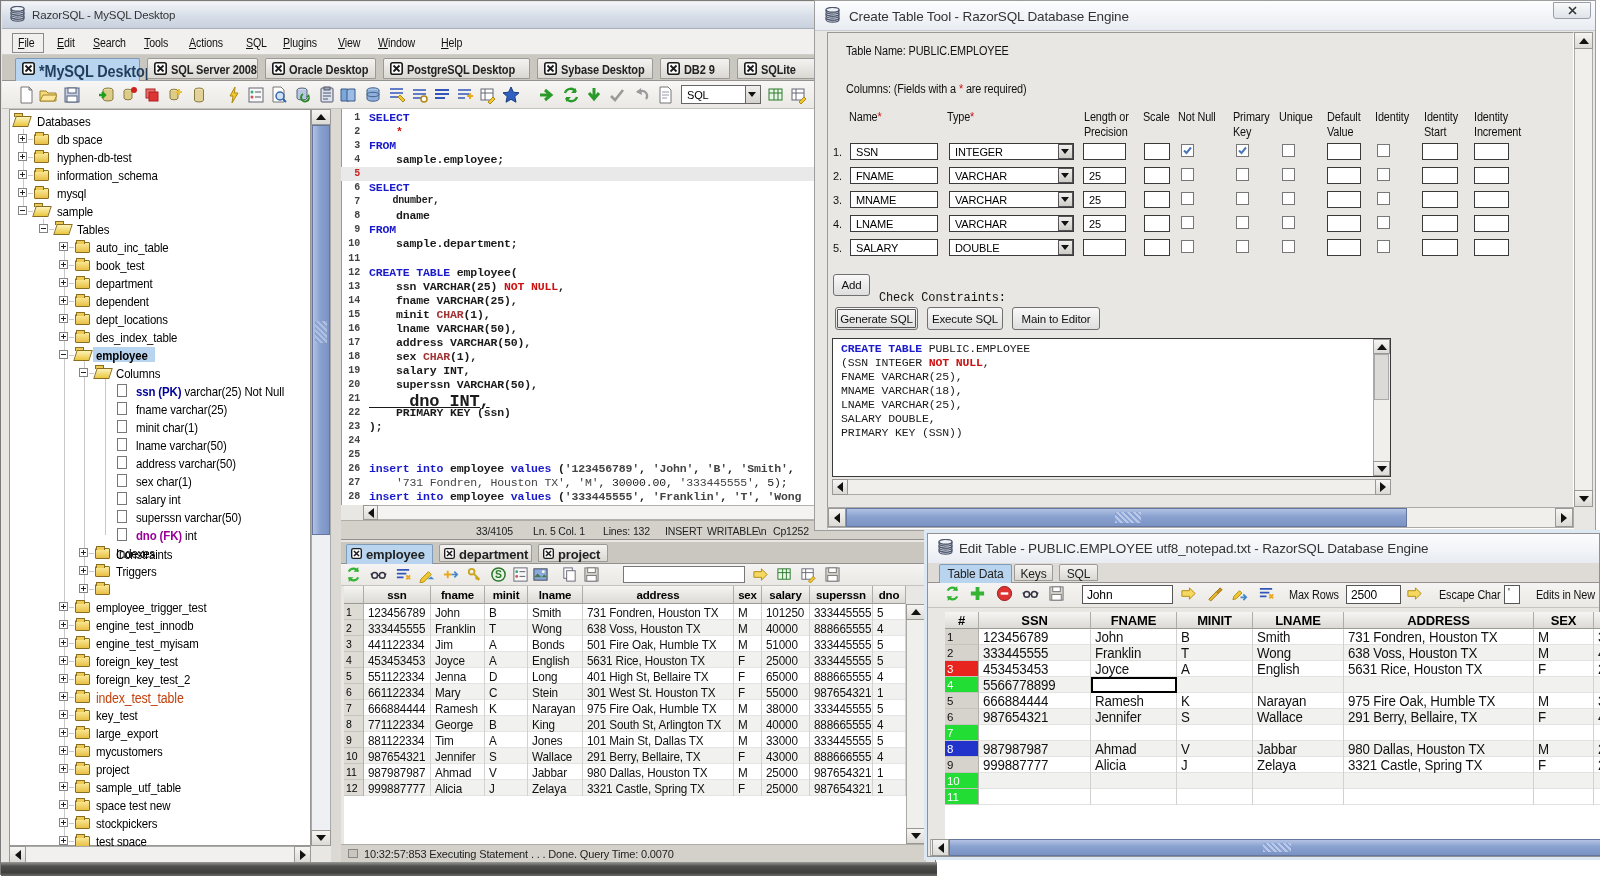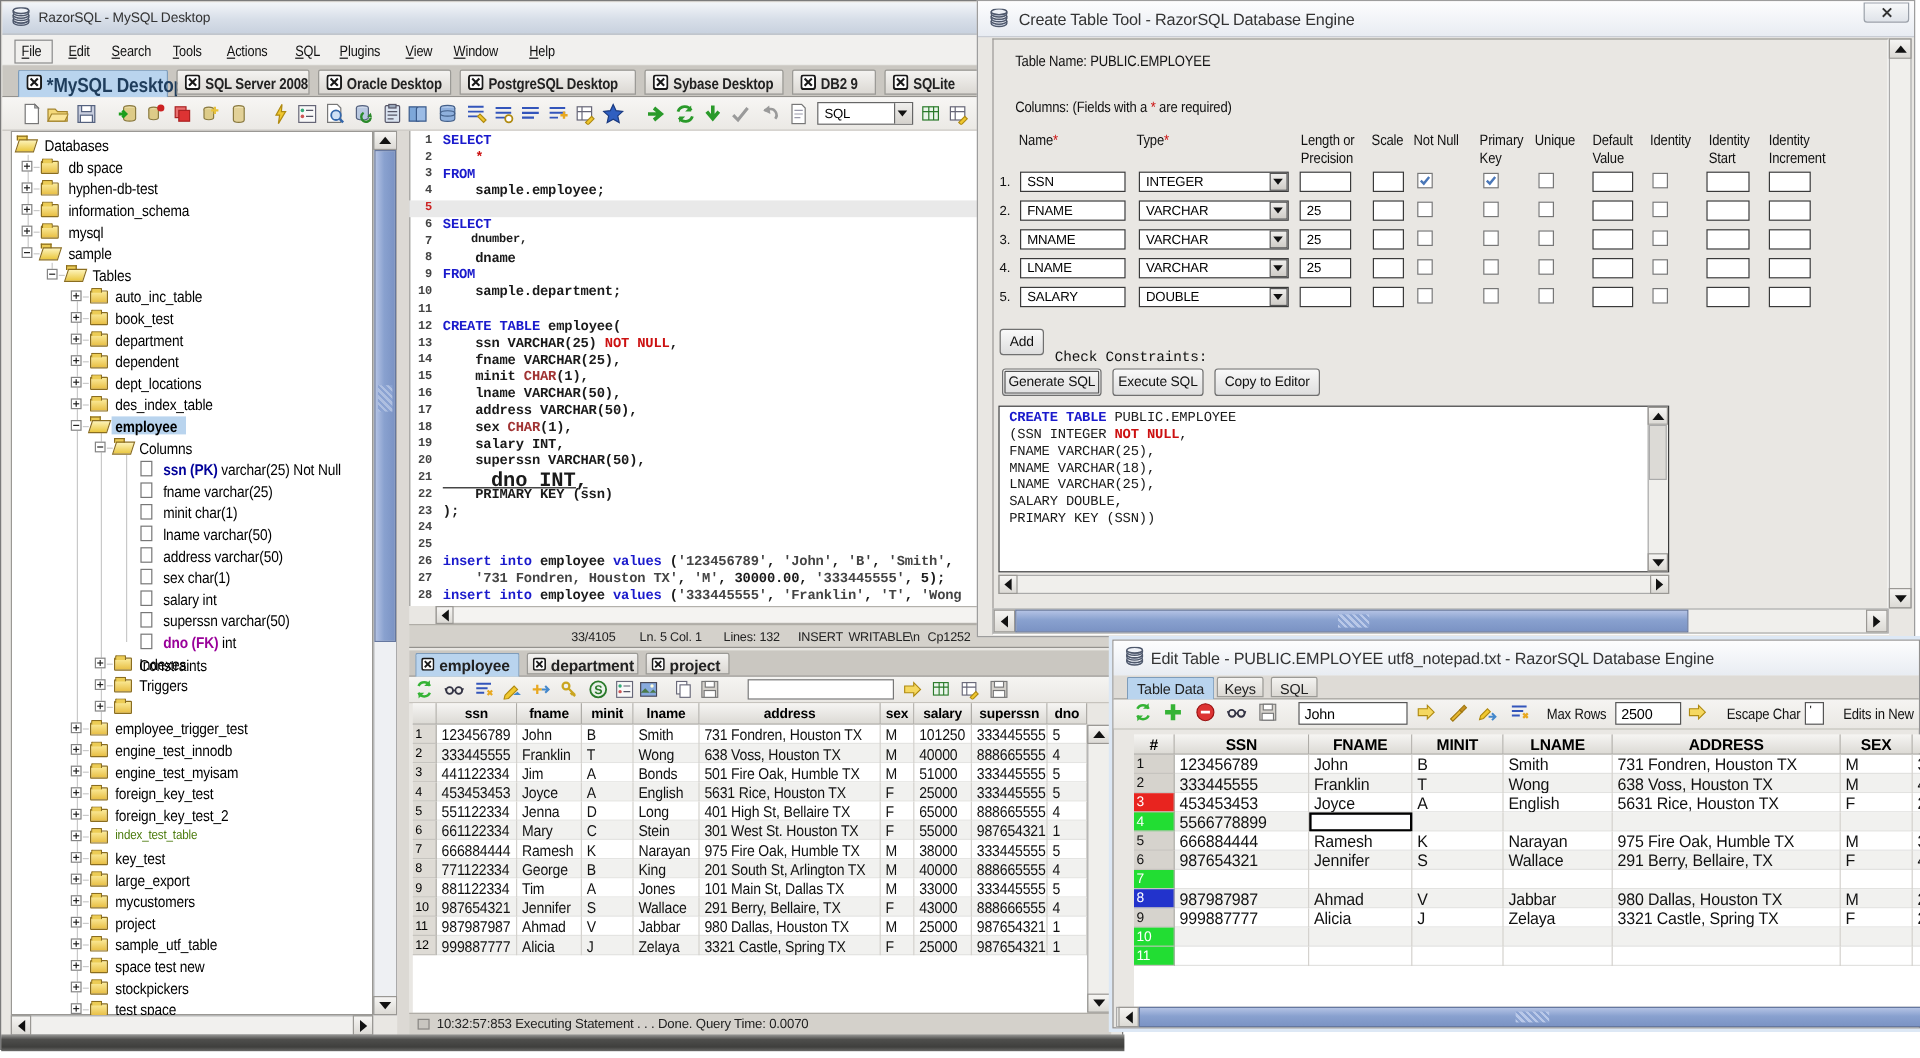--- a/index.html
+++ b/index.html
@@ -340,21 +340,21 @@
 <div class="eb plus" style="left:58px;top:655px;"></div>
 <div class="fold" style="left:74px;top:655px;"></div>
 <div class="abs" style="left:95px;top:653px;font-size:13px;color:#000;white-space:nowrap;"><span class="cx" style="transform:scaleX(.88)">foreign_key_test</span></div>
 <div class="abs" style="left:68px;top:678px;width:5px;height:1px;background:#c9c9c9;"></div>
 <div class="eb plus" style="left:58px;top:673px;"></div>
 <div class="fold" style="left:74px;top:673px;"></div>
 <div class="abs" style="left:95px;top:671px;font-size:13px;color:#000;white-space:nowrap;"><span class="cx" style="transform:scaleX(.88)">foreign_key_test_2</span></div>
 <div class="abs" style="left:68px;top:696px;width:5px;height:1px;background:#c9c9c9;"></div>
 <div class="eb plus" style="left:58px;top:691px;"></div>
 <div class="fold" style="left:74px;top:691px;"></div>
-<div class="abs" style="left:95px;top:689px;font-size:11px;color:#4d7c0f;white-space:nowrap;"><span class="cx" style="transform:scaleX(.88)">index_test_table</span></div>
+<div class="abs" style="left:95px;top:689px;font-size:14px;color:#c2410c;white-space:nowrap;"><span class="cx" style="transform:scaleX(.88)">index_test_table</span></div>
 <div class="abs" style="left:68px;top:714px;width:5px;height:1px;background:#c9c9c9;"></div>
 <div class="eb plus" style="left:58px;top:709px;"></div>
 <div class="fold" style="left:74px;top:709px;"></div>
 <div class="abs" style="left:95px;top:707px;font-size:13px;color:#000;white-space:nowrap;"><span class="cx" style="transform:scaleX(.88)">key_test</span></div>
 <div class="abs" style="left:68px;top:732px;width:5px;height:1px;background:#c9c9c9;"></div>
 <div class="eb plus" style="left:58px;top:727px;"></div>
 <div class="fold" style="left:74px;top:727px;"></div>
 <div class="abs" style="left:95px;top:725px;font-size:13px;color:#000;white-space:nowrap;"><span class="cx" style="transform:scaleX(.88)">large_export</span></div>
 <div class="abs" style="left:68px;top:750px;width:5px;height:1px;background:#c9c9c9;"></div>
 <div class="eb plus" style="left:58px;top:745px;"></div>
@@ -441,21 +441,21 @@
 <div class="abs mono" style="left:368px;top:391.0px;font-size:17px;font-weight:bold;color:#1a1a1a;white-space:pre;text-decoration:underline;">    dno INT,</div>
 <div class="abs mono" style="left:340px;top:406.1px;width:19px;text-align:right;font-size:10px;font-weight:bold;color:#444;">22</div>
 <div class="abs mono" style="left:368px;top:405.1px;font-size:11.5px;font-weight:bold;color:#1a1a1a;white-space:pre;">    PRIMARY KEY (ssn)</div>
 <div class="abs mono" style="left:340px;top:420.1px;width:19px;text-align:right;font-size:10px;font-weight:bold;color:#444;">23</div>
 <div class="abs mono" style="left:368px;top:419.1px;font-size:11.5px;font-weight:bold;color:#1a1a1a;white-space:pre;">);</div>
 <div class="abs mono" style="left:340px;top:434.2px;width:19px;text-align:right;font-size:10px;font-weight:bold;color:#444;">24</div>
 <div class="abs mono" style="left:340px;top:448.2px;width:19px;text-align:right;font-size:10px;font-weight:bold;color:#444;">25</div>
 <div class="abs mono" style="left:340px;top:462.2px;width:19px;text-align:right;font-size:10px;font-weight:bold;color:#444;">26</div>
 <div class="abs mono" style="left:368px;top:461.2px;font-size:11.5px;font-weight:bold;color:#1a1a1a;white-space:pre;"><span class="kw">insert</span> <span class="kw">into</span> employee <span class="kw">values</span> (<span class="str">'123456789'</span>, <span class="str">'John'</span>, <span class="str">'B'</span>, <span class="str">'Smith'</span>,</div>
 <div class="abs mono" style="left:340px;top:476.3px;width:19px;text-align:right;font-size:10px;font-weight:bold;color:#444;">27</div>
-<div class="abs mono" style="left:368px;top:475.3px;font-size:11.5px;font-weight:bold;color:#1a1a1a;white-space:pre;">    <span class="str">'731 Fondren, Houston TX'</span>, <span class="str">'M'</span>, 30000.00, <span class="str">'333445555'</span>, 5);</div>
+<div class="abs mono" style="left:368px;top:475.3px;font-size:11.5px;font-weight:normal;color:#1a1a1a;white-space:pre;">    <span class="str">'731 Fondren, Houston TX'</span>, <span class="str">'M'</span>, 30000.00, <span class="str">'333445555'</span>, 5);</div>
 <div class="abs mono" style="left:340px;top:490.4px;width:19px;text-align:right;font-size:10px;font-weight:bold;color:#444;">28</div>
 <div class="abs mono" style="left:368px;top:489.4px;font-size:11.5px;font-weight:bold;color:#1a1a1a;white-space:pre;"><span class="kw">insert</span> <span class="kw">into</span> employee <span class="kw">values</span> (<span class="str">'333445555'</span>, <span class="str">'Franklin'</span>, <span class="str">'T'</span>, <span class="str">'Wong</span></div>
 <div class="abs" style="left:362px;top:504px;width:563px;height:15px;background:#f4f3f1;border:1px solid #b3b1ac;"></div>
 <div class="sab" style="left:362px;top:504px;width:15px;height:15px;">
       <span class="tri tl" style="border-right-color:#111"></span>
     </div>
 <div class="abs" style="left:340px;top:519px;width:585px;height:20px;background:#d4d1cb;border-top:1px solid #b0ada7;border-bottom:1px solid #94928e;"></div>
 <div class="abs" style="left:475px;top:524px;font-size:10.5px;color:#222;">33/4105</div>
 <div class="abs" style="left:532px;top:524px;font-size:10.5px;color:#222;">Ln. 5 Col. 1</div>
 <div class="abs" style="left:602px;top:524px;font-size:10.5px;color:#222;">Lines: 132</div>
@@ -827,21 +827,21 @@
 <div class="cb" style="left:421px;top:239px;"></div>
 <div class="cb" style="left:467px;top:239px;"></div>
 <div class="inp" style="left:512px;top:238px;width:34px;height:17px;"></div>
 <div class="cb" style="left:562px;top:239px;"></div>
 <div class="inp" style="left:607px;top:238px;width:36px;height:17px;"></div>
 <div class="inp" style="left:659px;top:238px;width:35px;height:17px;"></div>
 <div class="btn" style="left:18px;top:273px;width:37px;height:22px;">Add</div>
 <div class="abs mono" style="left:64px;top:278px;font-size:12px;color:#111;margin-top:12px;">Check Constraints:</div>
 <div class="btn" style="left:20px;top:306px;width:83px;height:23px;outline:1px solid #555;outline-offset:-3px;">Generate SQL</div>
 <div class="btn" style="left:112px;top:306px;width:76px;height:23px;">Execute SQL</div>
-<div class="btn" style="left:197px;top:306px;width:88px;height:23px;">Copy to Editor</div>
+<div class="btn" style="left:197px;top:306px;width:88px;height:23px;">Main to Editor</div>
 <div class="abs" style="left:17px;top:337px;width:559px;height:139px;background:#fff;border:1px solid #3a3a3a;"></div>
 <div class="abs mono" style="left:26px;top:341px;font-size:11.5px;color:#1a1a1a;white-space:pre;"><span class="kw">CREATE TABLE</span> PUBLIC.EMPLOYEE</div>
 <div class="abs mono" style="left:26px;top:355px;font-size:11.5px;color:#1a1a1a;white-space:pre;">(SSN INTEGER <span class="red">NOT NULL</span>,</div>
 <div class="abs mono" style="left:26px;top:369px;font-size:11.5px;color:#1a1a1a;white-space:pre;">FNAME VARCHAR(25),</div>
 <div class="abs mono" style="left:26px;top:383px;font-size:11.5px;color:#1a1a1a;white-space:pre;">MNAME VARCHAR(18),</div>
 <div class="abs mono" style="left:26px;top:397px;font-size:11.5px;color:#1a1a1a;white-space:pre;">LNAME VARCHAR(25),</div>
 <div class="abs mono" style="left:26px;top:411px;font-size:11.5px;color:#1a1a1a;white-space:pre;">SALARY DOUBLE,</div>
 <div class="abs mono" style="left:26px;top:425px;font-size:11.5px;color:#1a1a1a;white-space:pre;">PRIMARY KEY (SSN))</div>
 <div class="abs" style="left:558px;top:338px;width:17px;height:137px;background:#f0efec;border-left:1px solid #aaa;"></div>
 <div class="sab" style="left:558px;top:338px;width:17px;height:15px;">

